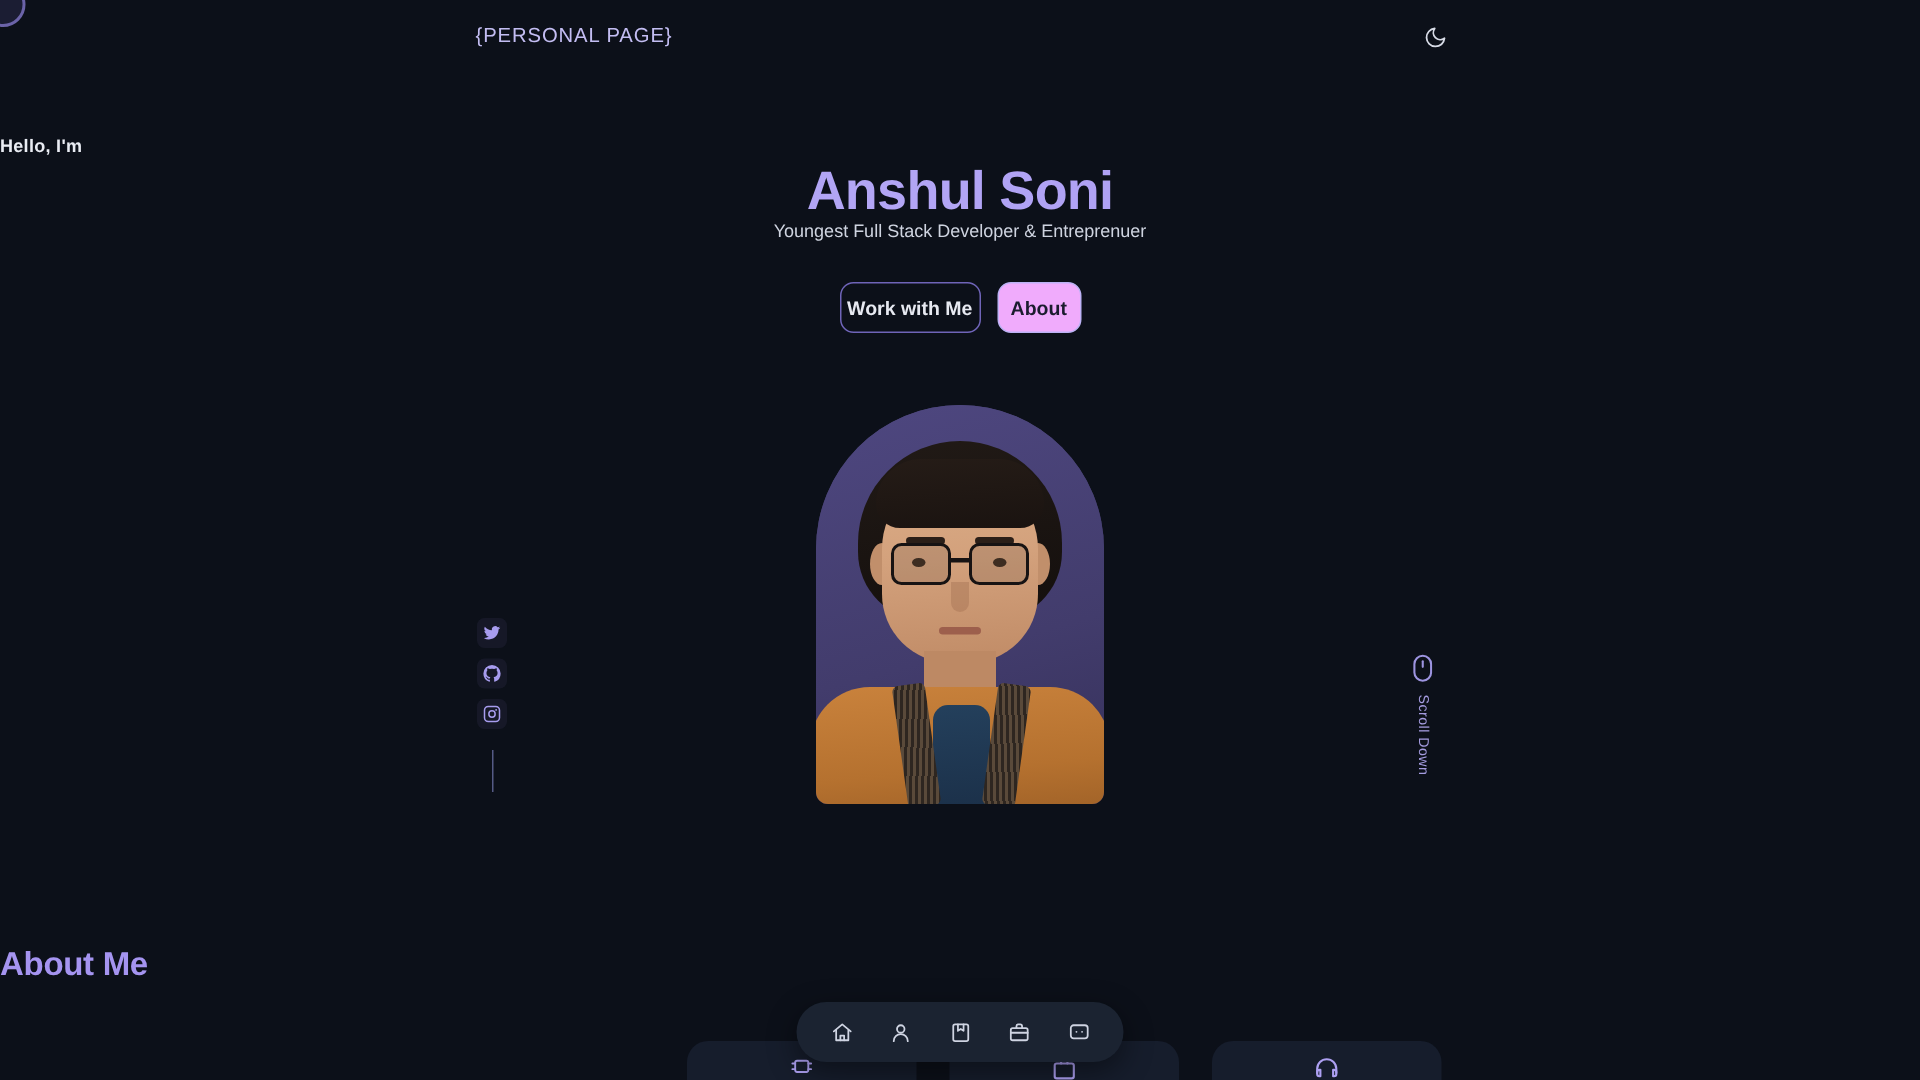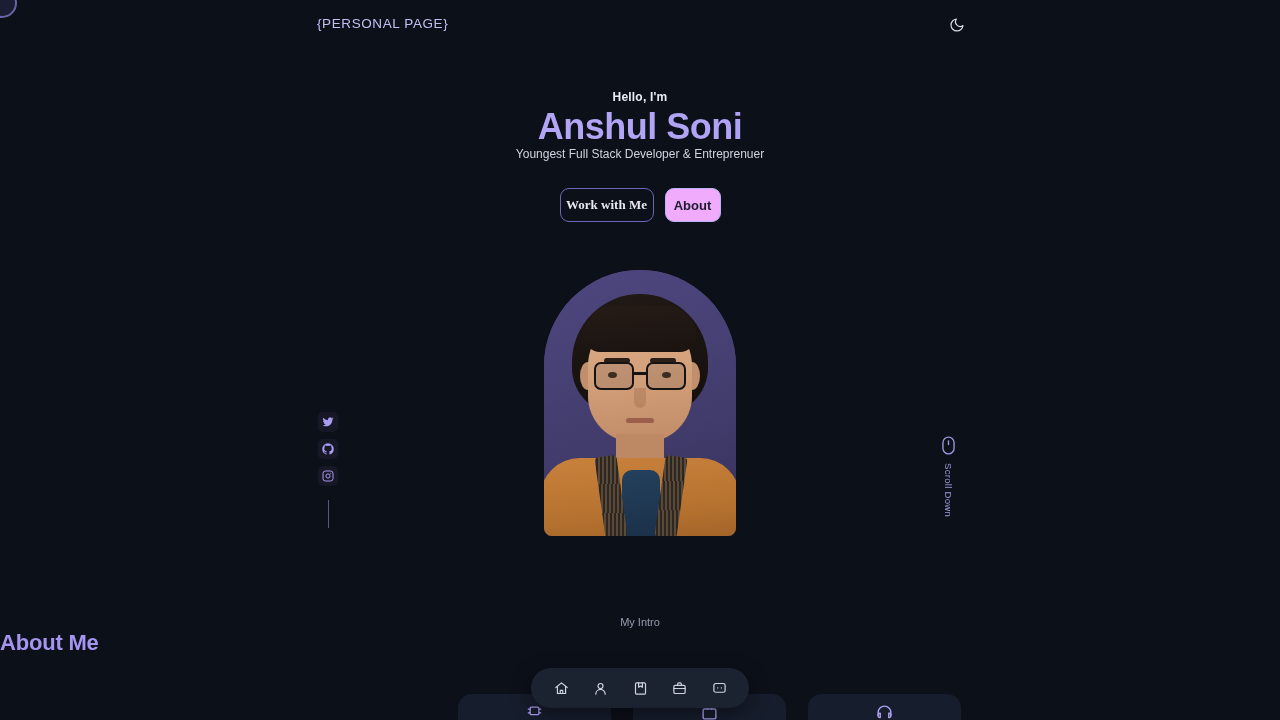--- a/index.html
+++ b/index.html
@@ -33,21 +33,21 @@
   .theme-toggle {
     position:absolute; left:948px; top:16px;
     width:18px; height:18px; display:flex; align-items:center; justify-content:center;
     color:#d7dbe6;
   }
   .theme-toggle svg { display:block; }
 
   
   .hero { position:absolute; left:0; top:0; width:1280px; }
   .hello {
-    position:absolute; top:90px; left:0; width:1280px; text-align:center;
+    position:absolute; top:90px; left:0; width:1280px; 
     font-size:12px; font-weight:700; color:#e9ecf3; letter-spacing:0.2px;
   }
   .name {
     position:absolute; top:106px; left:0; width:1280px; text-align:center;
     font-size:36px; font-weight:700; letter-spacing:-0.5px;
     background:linear-gradient(95deg,#9d8ef0 0%,#b3a6f5 45%,#a493f2 100%);
     -webkit-background-clip:text; background-clip:text;
     -webkit-text-fill-color:transparent; color:#a996f0;
   }
   .tagline {
@@ -60,21 +60,21 @@
     position:absolute; top:188px; left:0; width:1280px;
     display:flex; justify-content:center; gap:11px;
   }
   .btn {
     font-size:13px; font-weight:700; border-radius:9px;
     display:flex; align-items:center; justify-content:center;
     cursor:pointer; white-space:nowrap;
   }
   .btn-outline {
     width:94px; height:34px; border:1px solid #6f64b8;
-    color:#e7e9f1; background:transparent;font-family:Liberation Serif, serif;
+    color:#e7e9f1; background:transparent;
   }
   .btn-filled {
     width:56px; height:34px; border:1px solid #bdb2f5;
     background:#f0abfc; color:#1b1c2e;
   }
 
   
   .social-rail {
     position:absolute; left:318px; top:412px;
     display:flex; flex-direction:column; align-items:center; gap:7px;
@@ -278,21 +278,20 @@
       <div class="ph-nose"></div>
       <div class="ph-mouth"></div>
       <div class="ph-neck"></div>
       <div class="ph-jacket"></div>
       <div class="ph-shirt"></div>
       <div class="ph-collar-l"></div>
       <div class="ph-collar-r"></div>
     </div>
   </div>
 
-  <div class="about-sub">My Intro</div>
   <div class="about-title">About Me</div>
 
   <div class="cards">
     <div class="card">
       <span>
         <svg width="15" height="15" viewBox="0 0 24 24" fill="none" stroke="currentColor" stroke-width="2" stroke-linecap="round" stroke-linejoin="round">
           <rect x="5" y="5" width="14" height="12" rx="2"></rect>
           <line x1="2" y1="8" x2="5" y2="8"></line>
             <line x1="2" y1="14" x2="5" y2="14"></line>
           <line x1="19" y1="8" x2="22" y2="8"></line>

